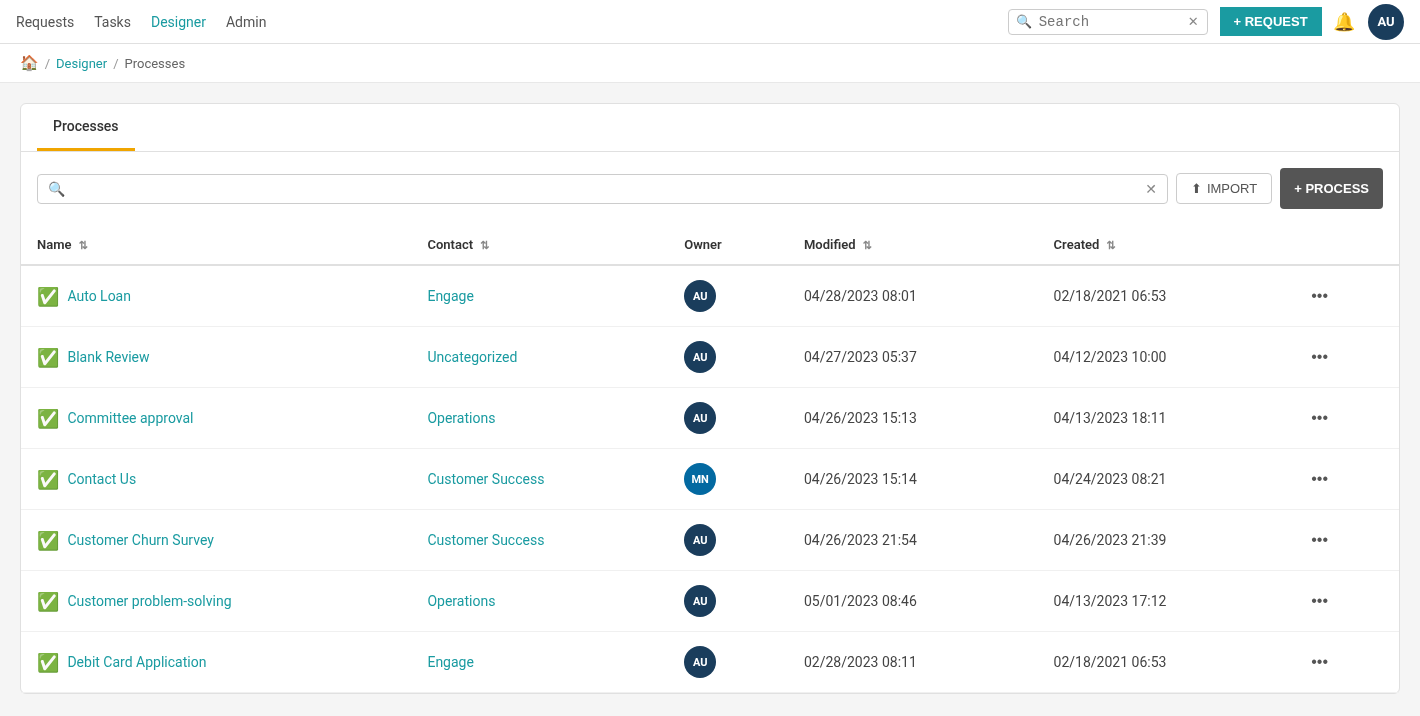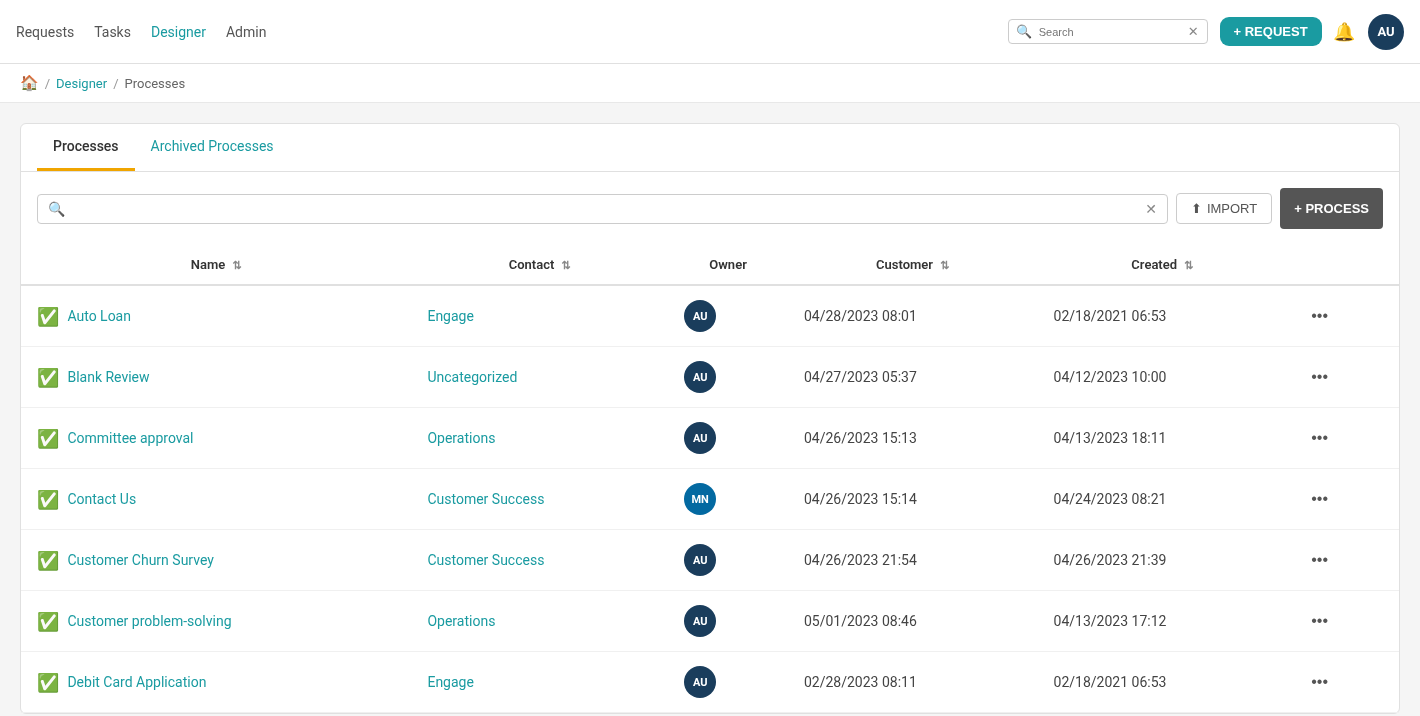--- a/index.html
+++ b/index.html
@@ -1,35 +1,35 @@
 <!DOCTYPE html>
 <html><head>
   <meta charset="utf-8">
   <style>
     * { box-sizing: border-box; margin: 0; padding: 0; }
     body { font-family: -apple-system, BlinkMacSystemFont, 'Segoe UI', Roboto, sans-serif; font-size: 14px; color: #333; background: #f5f5f5; }
 
     
     .topnav {
-      display: flex; align-items: center; background: #fff; padding: 0 16px; height: 64px;
+      display: flex; align-items: center; background: #fff; padding: 0 16px; height: 44px;
       border-bottom: 1px solid #e0e0e0; gap: 24px;
     }
     .topnav-links { display: flex; gap: 20px; align-items: center; flex: 1; }
     .topnav-link { text-decoration: none; color: #555; font-size: 14px; cursor: pointer; }
     .topnav-link.active { color: #1a9ba1; }
     .topnav-right { display: flex; align-items: center; gap: 12px; }
     .search-bar {
       display: flex; align-items: center; border: 1px solid #ccc; border-radius: 4px;
       padding: 4px 8px; background: #fff; width: 200px;
     }
-    .search-bar input { border: none; outline: none; font-size: 11px; width: 100%; background: transparent; }
+    .search-bar input { border: none; outline: none; font-size: 14px; width: 100%; background: transparent; font-family: Liberation Mono, monospace; }
     .search-icon { color: #888; font-size: 13px; margin-right: 6px; }
     .clear-icon { color: #888; font-size: 13px; cursor: pointer; }
     .btn-request {
-      background: #1a9ba1; color: #fff; border: none; border-radius: 9px;
+      background: #1a9ba1; color: #fff; border: none; border-radius: 0;
       padding: 7px 14px; font-size: 13px; cursor: pointer; display: flex; align-items: center; gap: 5px; font-weight: 600;
     }
     .notif-icon { font-size: 18px; color: #555; cursor: pointer; }
     .avatar {
       width: 36px; height: 36px; border-radius: 50%; background: #1a3d5c; color: #fff;
       display: flex; align-items: center; justify-content: center; font-size: 13px; font-weight: 700; cursor: pointer;
     }
 
     
     .breadcrumb {
@@ -68,21 +68,21 @@
     .btn-process {
       background: #555; color: #fff; border: none; border-radius: 4px;
       padding: 13px 14px; font-size: 13px; cursor: pointer; display: flex; align-items: center; gap: 5px; font-weight: 600;
     }
 
     
     .table-wrap { overflow-x: auto; }
     table { width: 100%; border-collapse: collapse; }
     thead tr { border-bottom: 2px solid #e0e0e0; }
     thead th {
-      padding: 12px 16px; text-align: center; font-size: 13px; font-weight: 600; color: #333;
+      padding: 12px 16px; text-align: left; font-size: 13px; font-weight: 600; color: #333;
       white-space: nowrap;
     }
     tbody tr { border-bottom: 1px solid #f0f0f0; }
     tbody td { padding: 14px 16px; font-size: 14px; color: #444; }
     .sort-icon { font-size: 11px; color: #888; margin-left: 4px; }
 
     .process-name { display: flex; align-items: center; gap: 8px; }
     .check-icon { color: #28a745; font-size: 18px; }
 
     .owner-avatar {
@@ -125,21 +125,20 @@
   <a href="#">Designer</a>
   <span class="breadcrumb-sep">/</span>
   <span>Processes</span>
 </div>
 
 <div class="main">
   <div class="card">
 
     <div class="tabs">
       <a class="tab active">Processes</a>
-      <a class="tab tab-link">Archived Processes</a>
     </div>
 
     <div class="toolbar">
       <div class="toolbar-search">
         <span style="color:#888;margin-right:6px;">🔍</span>
         <input type="text" style="">
         <span class="toolbar-clear">✕</span>
       </div>
       <button class="btn-import">
         <span>⬆</span>
@@ -157,21 +156,21 @@
               <span class="sort-icon">⇅</span>
             </th>
             <th style="cursor:pointer;">
               <span>Contact</span>
               <span class="sort-icon">⇅</span>
             </th>
             <th>
               <span>Owner</span>
             </th>
             <th style="cursor:pointer;">
-              <span>Customer</span>
+              <span>Modified</span>
               <span class="sort-icon">⇅</span>
             </th>
             <th style="cursor:pointer;">
               <span>Created</span>
               <span class="sort-icon">⇅</span>
             </th>
             <th></th>
           </tr>
         </thead>
         <tbody id="table-body">

